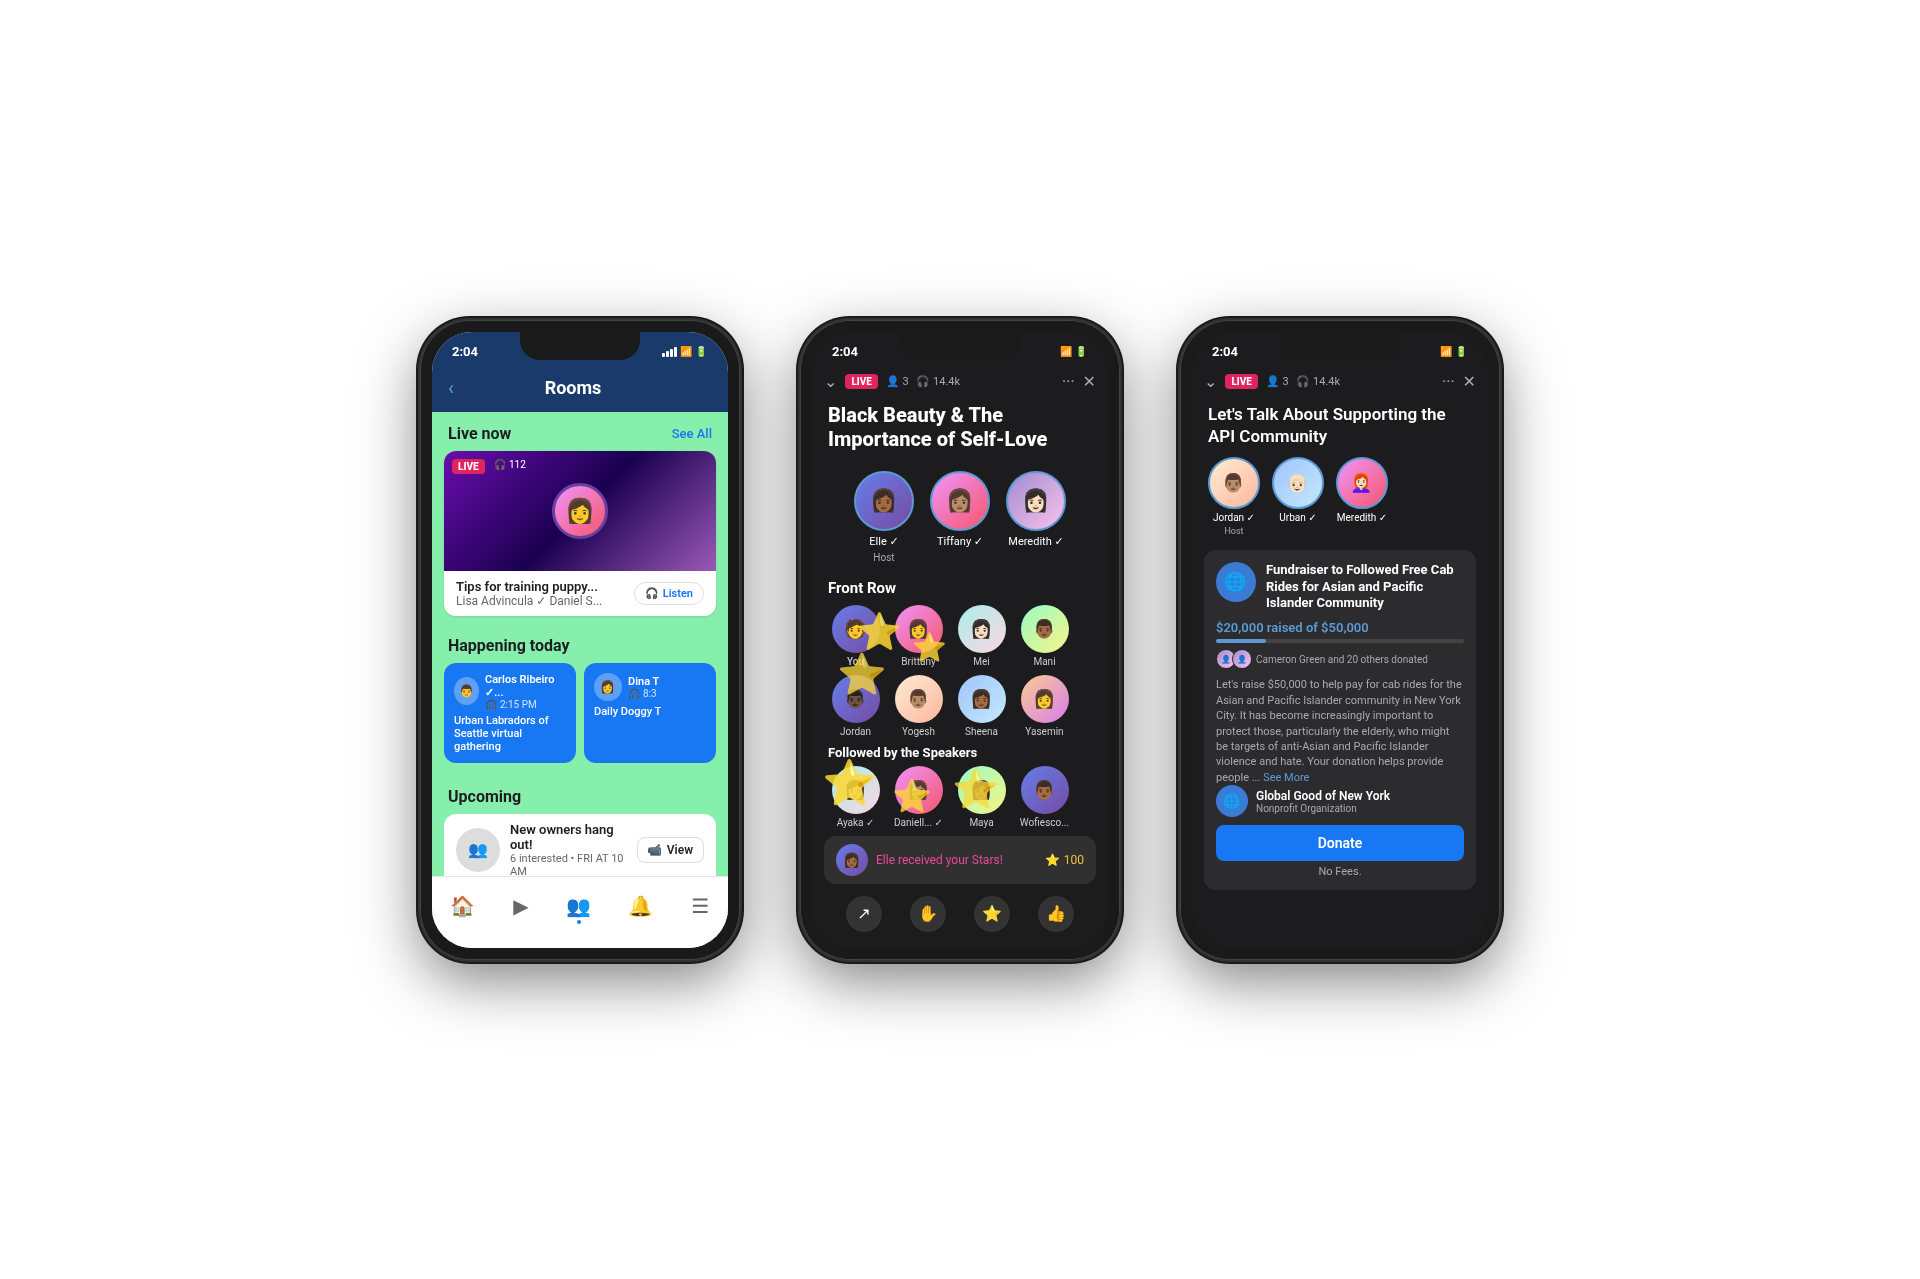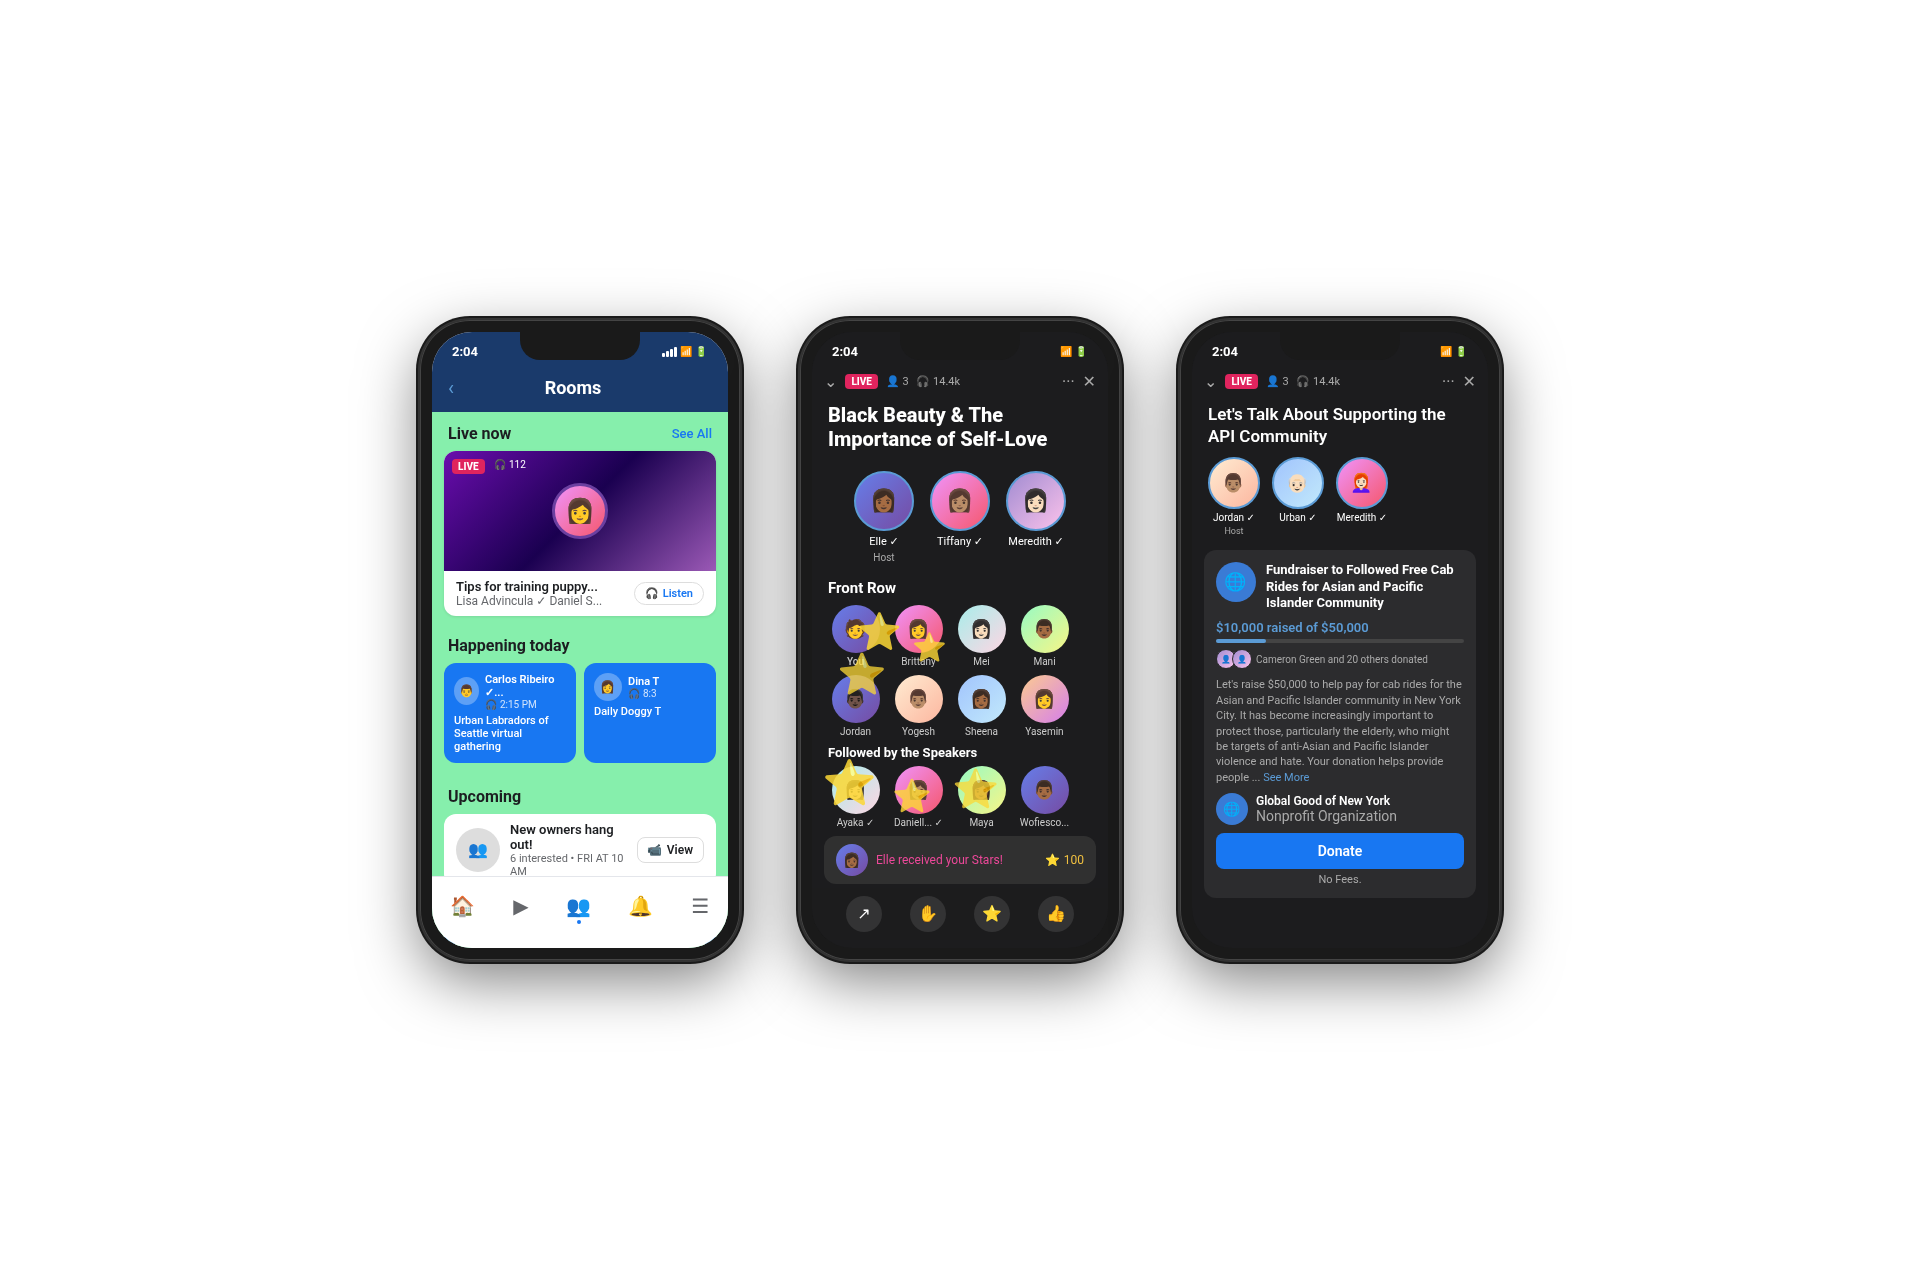--- a/index.html
+++ b/index.html
@@ -572,42 +572,41 @@
       display: flex;
       align-items: center;
       justify-content: center;
     }
     .donor-avatar:first-child { margin-left: 0; }
     .donor-text { font-size: 10px; color: #aaa; }
     .fundraiser-desc {
       font-size: 11px;
       color: #aaa;
       line-height: 1.4;
-      margin-bottom: 8px;
     }
     .see-more { color: #5b9bd5; }
     .org-row {
       display: flex;
       align-items: center;
       gap: 8px;
       margin-bottom: 8px;
     }
     .org-icon {
       width: 32px;
       height: 32px;
       border-radius: 50%;
       background: #3a7bd5;
       display: flex;
       align-items: center;
       justify-content: center;
       font-size: 14px;
     }
     .org-info { }
     .org-name { font-size: 12px; color: white; font-weight: 600; }
-    .org-type { font-size: 14px; color: #aaa; }
+    .org-type { font-size: 10px; color: #aaa; }
     .donate-btn {
       background: #1877f2;
       color: white;
       border: none;
       border-radius: 8px;
       padding: 10px;
       font-size: 14px;
       font-weight: 600;
       width: 100%;
       text-align: center;
@@ -897,21 +896,21 @@
           <div class="p3-avatar" style="background:linear-gradient(135deg,#f093fb,#f5576c)">👩🏻‍🦰</div>
           <span class="p3-name">Meredith ✓</span>
         </div>
       </div>
 
       <div class="fundraiser-card">
         <div class="fundraiser-header">
           <div class="fundraiser-icon">🌐</div>
           <div class="fundraiser-title-text">Fundraiser to Followed Free Cab Rides for Asian and Pacific Islander Community</div>
         </div>
-        <div class="fundraiser-amount">$10,000 raised of $50,000</div>
+        <div class="fundraiser-amount">$20,000 raised of $50,000</div>
         <div class="progress-bar-bg">
           <div class="progress-bar-fill" style="width:20%"></div>
         </div>
         <div class="donors-row">
           <div class="donor-avatars">
             <div class="donor-avatar">👤</div>
             <div class="donor-avatar">👤</div>
           </div>
           <span class="donor-text">Cameron Green and 20 others donated</span>
         </div>

